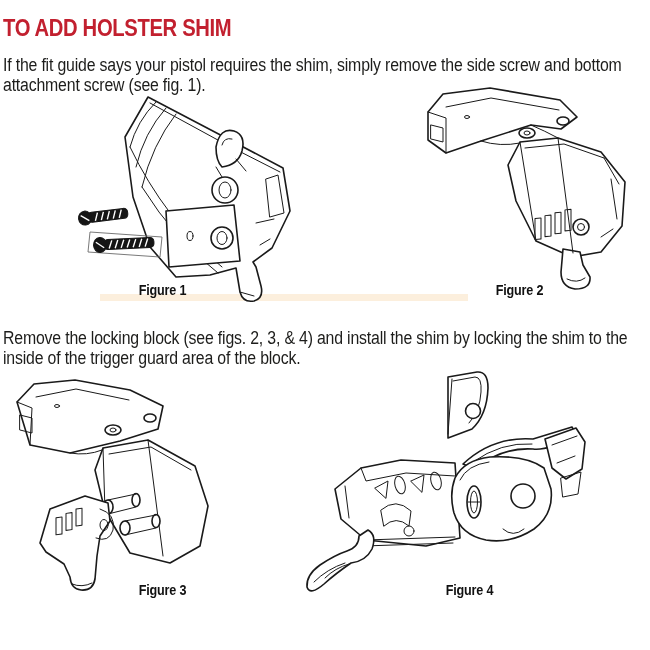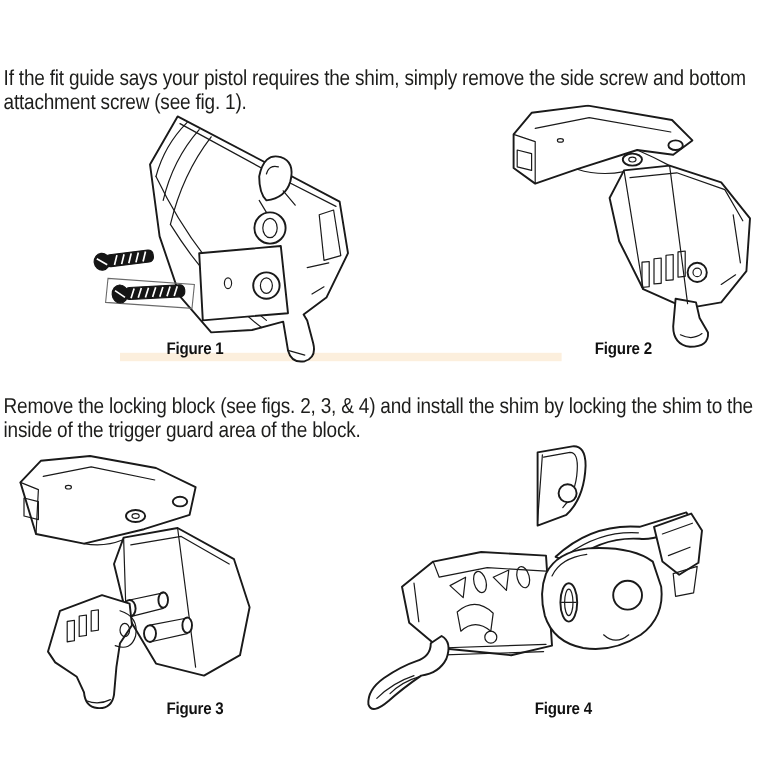--- a/index.html
+++ b/index.html
@@ -38,20 +38,23 @@
   .thr{stroke:#ffffff;stroke-width:1.4;}
   .box{fill:none;stroke:#6a6a6a;stroke-width:0.9;}
 </style>
 </head>
 <body>
 
 <div class="page">
 
   <div class="abs band"></div>
 
+  <div class="abs title">
+    <span class="condensed">TO ADD HOLSTER SHIM</span>
+  </div>
   <div class="abs para intro">
     <span class="condensed">If the fit guide says your pistol requires the shim, simply remove the side screw and bottom</span>
     <span class="condensed">attachment screw (see fig. 1).</span>
   </div>
   <div class="abs para middle">
     <span class="condensed">Remove the locking block (see figs. 2, 3, &amp; 4) and install the shim by locking the shim to the</span>
     <span class="condensed">inside of the trigger guard area of the block.</span>
   </div>
 
   <div class="abs fig" style="left:70px;top:95px;">

